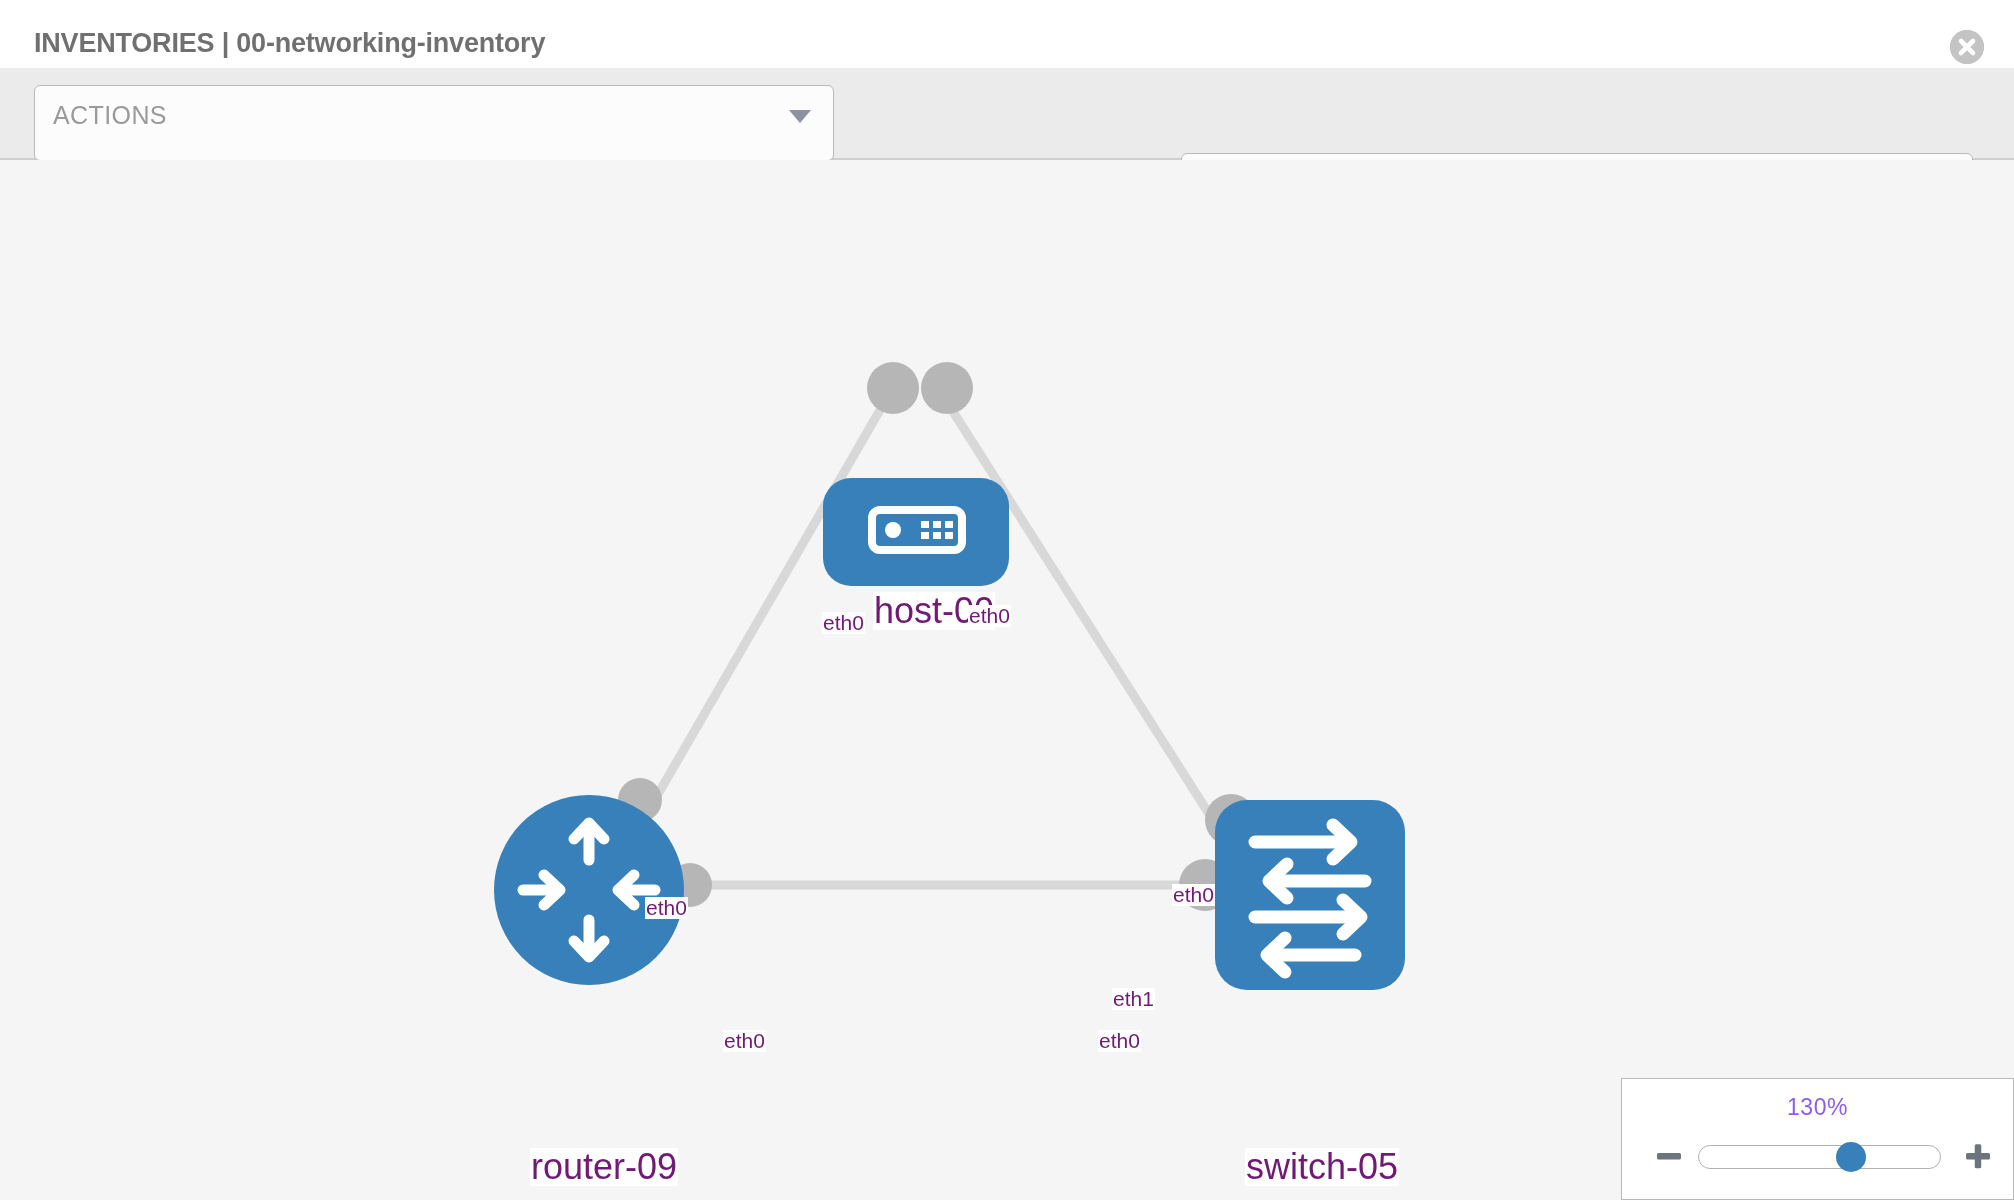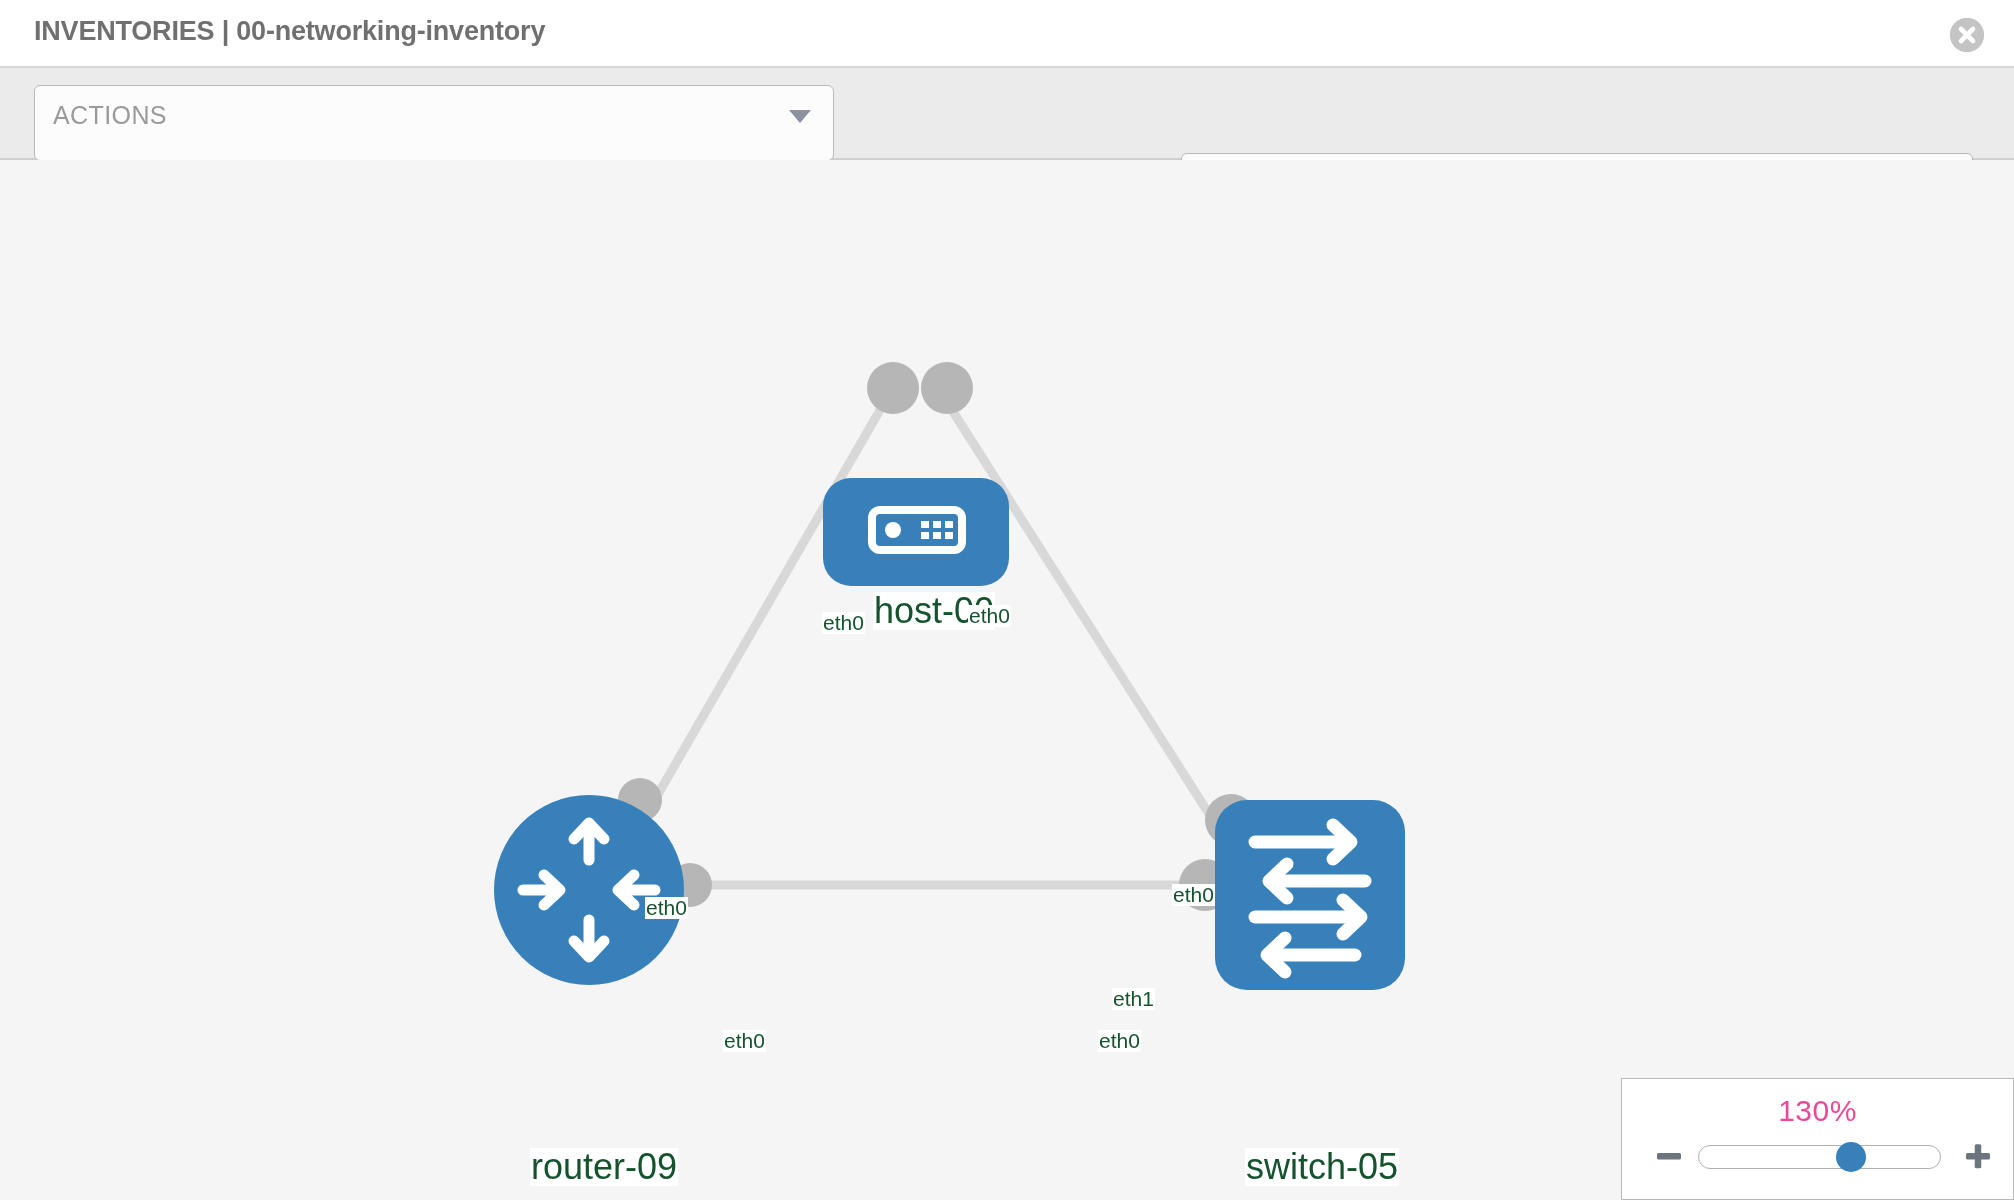--- a/index.html
+++ b/index.html
@@ -15,21 +15,21 @@
   #app {
     position: relative;
     width: 2014px;
     height: 1200px;
     background: #ffffff;
   }
 
   
   .header {
     position: absolute;
-    left: 0; top: 0;
+    left: 0; top: 12px;
     width: 2014px;
     height: 68px;
     background: #ffffff;
     border-bottom: 2px solid #d7d7d7;
     box-sizing: border-box;
   }
   .header-title {
     position: absolute;
     left: 34px;
     top: 16px;
@@ -130,21 +130,21 @@
     width: 2014px;
     height: 1040px;
     background: #f5f5f5;
     overflow: hidden;
   }
   .canvas svg { position: absolute; left: 0; top: 0; }
 
   .node-label {
     position: absolute;
     background: #ffffff;
-    color: #14532d;
+    color: #701a75;
     white-space: nowrap;
     line-height: 1.05;
     padding: 0 1px;
   }
   .node-name { font-size: 36px; }
   .port-label { font-size: 21px; }
 
   
   .zoom-panel {
     position: absolute;
@@ -154,22 +154,22 @@
     height: 122px;
     background: #ffffff;
     border: 1px solid #b9b9b9;
     box-sizing: border-box;
   }
   .zoom-value {
     position: absolute;
     left: 0; right: 0;
     top: 15px;
     text-align: center;
-    font-size: 30px;
-    color: #ec4899;
+    font-size: 23px;
+    color: #8b5cf6;
     letter-spacing: 0.5px;
   }
   .zoom-row {
     position: absolute;
     left: 0; right: 0;
     top: 58px;
     height: 40px;
   }
   .zoom-minus, .zoom-plus {
     position: absolute;

